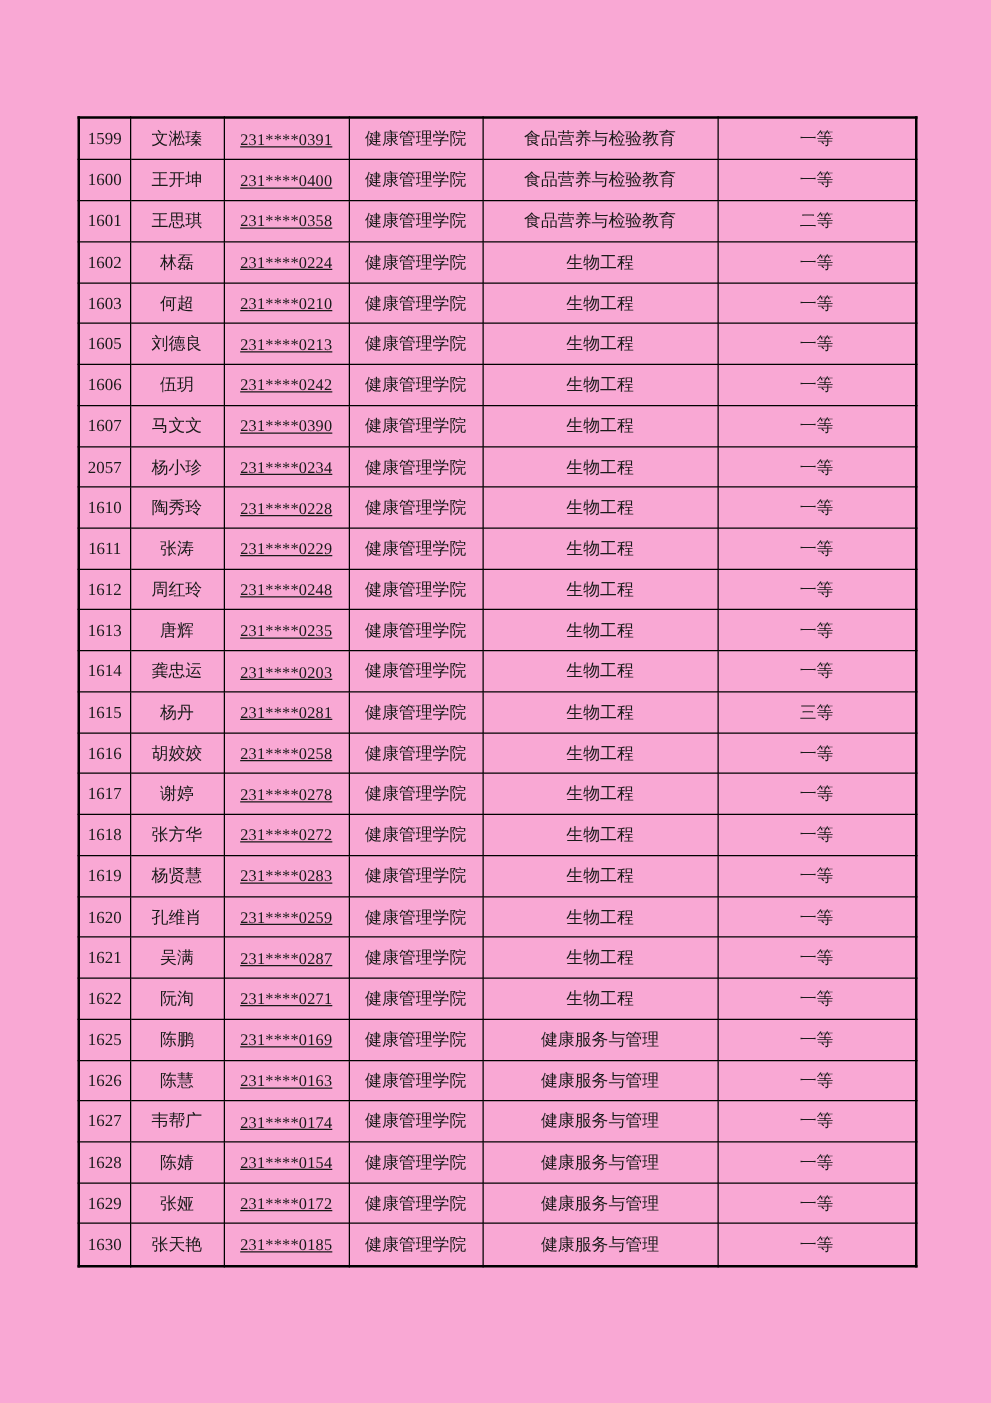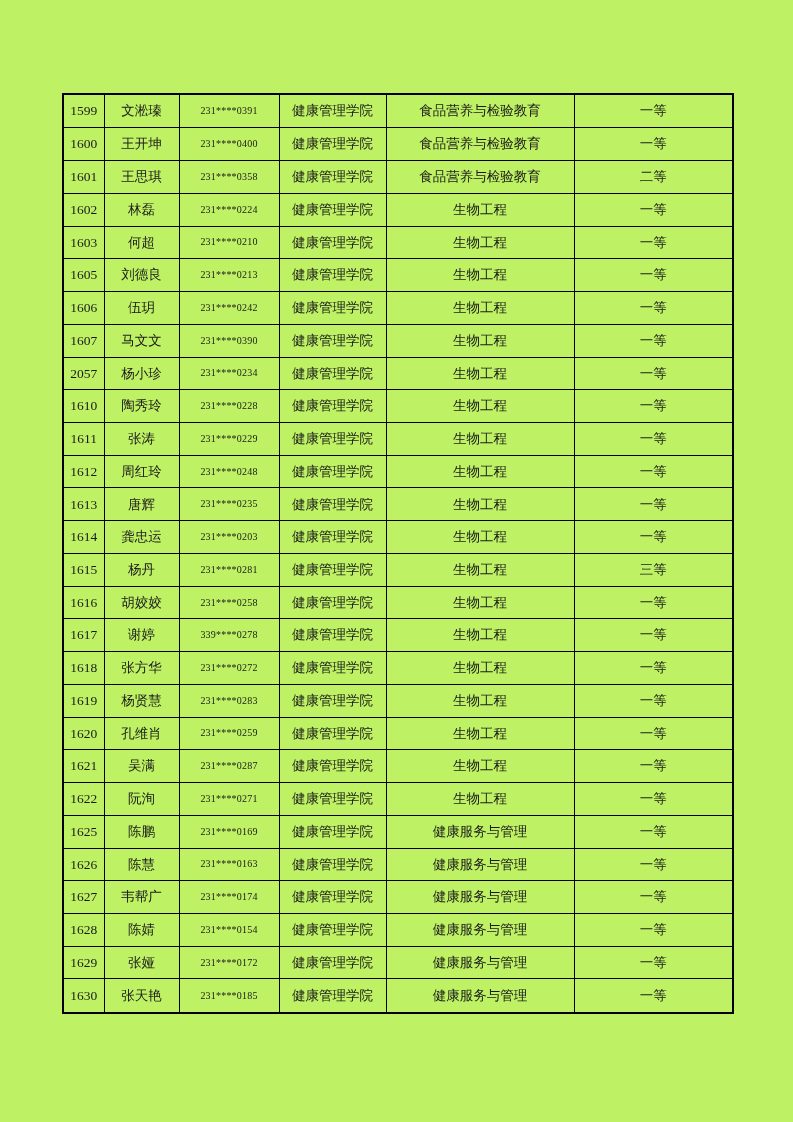--- a/index.html
+++ b/index.html
@@ -4,21 +4,21 @@
 <style>
   html, body {
     margin: 0;
     padding: 0;
     background: #ffffff;
   }
   .page {
     position: relative;
     width: 793px;
     height: 1122px;
-    background: #bef264;
+    background: #f9a8d4;
     font-family: "Liberation Serif", "DejaVu Serif", serif;
     color: #1a1a1a;
     overflow: hidden;
   }
   table.results {
     position: absolute;
     left: 62px;
     top: 93px;
     width: 670px;
     height: 921px;
@@ -31,22 +31,23 @@
     text-align: center;
     vertical-align: middle;
     font-size: 13.5px;
     line-height: 1;
     padding: 0;
     white-space: nowrap;
     overflow: hidden;
     color: #1a1a1a;
   }
   table.results td.cell-student_id {
-    font-size: 10px;
+    font-size: 13px;
     letter-spacing: 0.2px;
+    text-decoration: underline;
   }
 </style>
 </head>
 <body>
 
 <div class="page">
   <table class="results">
     <colgroup>
       <col style="width:41px">
       <col style="width:75px">
@@ -180,21 +181,21 @@
           <td class="cell-serial">1616</td>
           <td class="cell-name">胡姣姣</td>
           <td class="cell-student_id">231****0258</td>
           <td class="cell-college">健康管理学院</td>
           <td class="cell-major">生物工程</td>
           <td class="cell-award">一等</td>
         </tr>
         <tr>
           <td class="cell-serial">1617</td>
           <td class="cell-name">谢婷</td>
-          <td class="cell-student_id">339****0278</td>
+          <td class="cell-student_id">231****0278</td>
           <td class="cell-college">健康管理学院</td>
           <td class="cell-major">生物工程</td>
           <td class="cell-award">一等</td>
         </tr>
         <tr>
           <td class="cell-serial">1618</td>
           <td class="cell-name">张方华</td>
           <td class="cell-student_id">231****0272</td>
           <td class="cell-college">健康管理学院</td>
           <td class="cell-major">生物工程</td>

